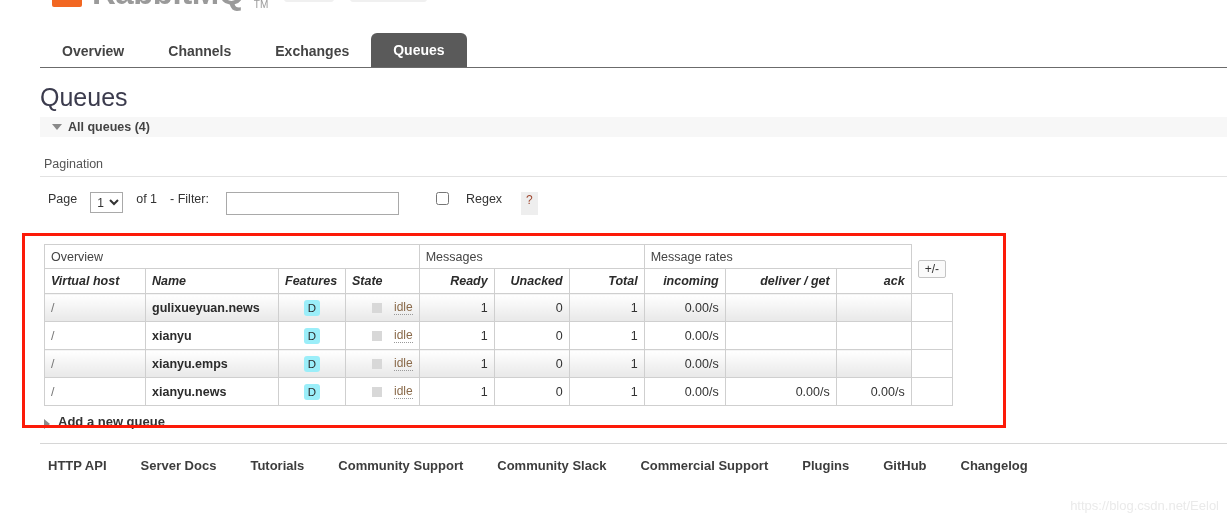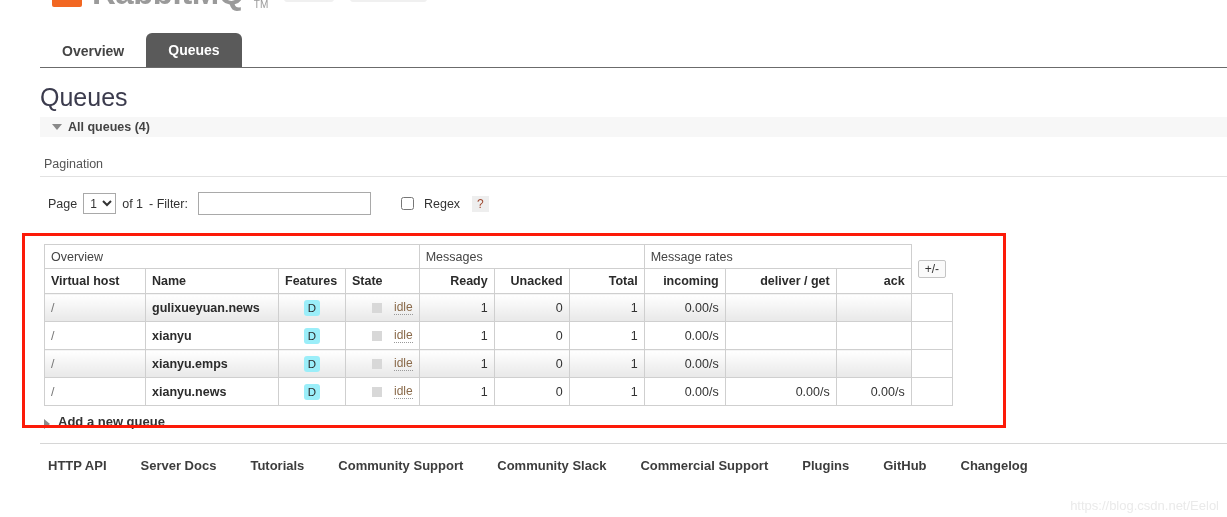--- a/index.html
+++ b/index.html
@@ -175,22 +175,21 @@
     top: 176px;
     width: 1187px;
     height: 1px;
     background: #e2e2e2;
   }
   #pagination-controls {
     position: absolute;
     left: 48px;
     top: 192px;
     display: flex;
-    align-items: center;
-    gap: 6px;
+    gap: 13px;
     font-size: 12.5px;
     color: #333333;
   }
   .page-select {
     font-family: "Liberation Sans", sans-serif;
     font-size: 12px;
     padding: 1px 2px;
     border: 1px solid #a9a9a9;
     background: #ffffff;
     color: #333;
@@ -268,20 +267,21 @@
     border: none;
     background: transparent;
   }
   
   tr.col-row th {
     font-weight: bold;
     text-align: left;
     background: #ffffff;
     color: #2b2b2b;
     height: 18px;
+    font-style: italic;
   }
   tr.col-row th.num {
     text-align: right;
   }
   
   tr.qrow td {
     height: 21px;
   }
   tr.qrow.odd td {
     background: linear-gradient(to bottom, #ffffff 0%, #e8e8e8 100%);
@@ -422,20 +422,26 @@
     <span class="logo-tm">TM</span>
     <span class="version-badge">3.7.14</span>
     <span class="version-badge">Erlang 21.3</span>
   </div>
 </div>
 
 <div id="nav">
   <ul>
     <li>
       <a class="nav-link">Overview</a>
+    </li>
+    <li>
+      <a class="nav-link">Channels</a>
+    </li>
+    <li>
+      <a class="nav-link">Exchanges</a>
     </li>
     <li>
       <a class="nav-link active">Queues</a>
     </li>
   </ul>
 </div>
 
 <h1 id="page-title">Queues</h1>
 
 <div id="section-band">

